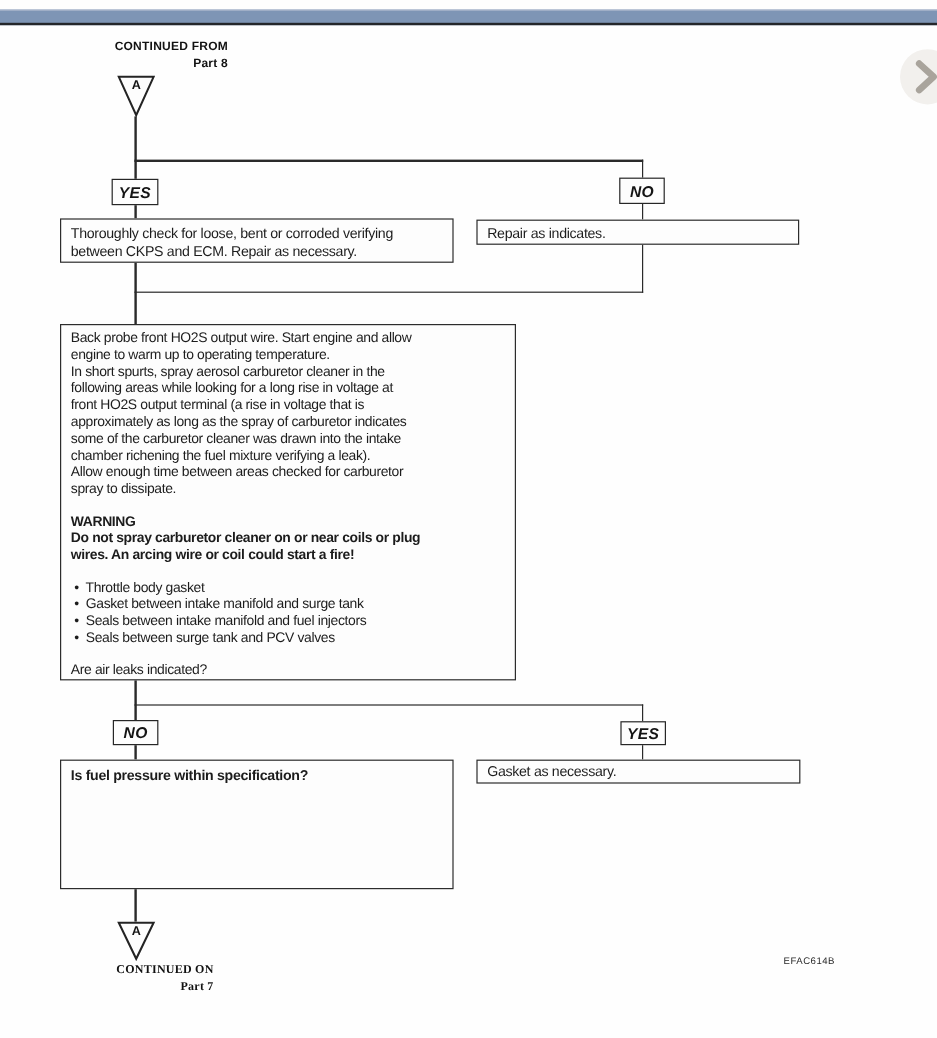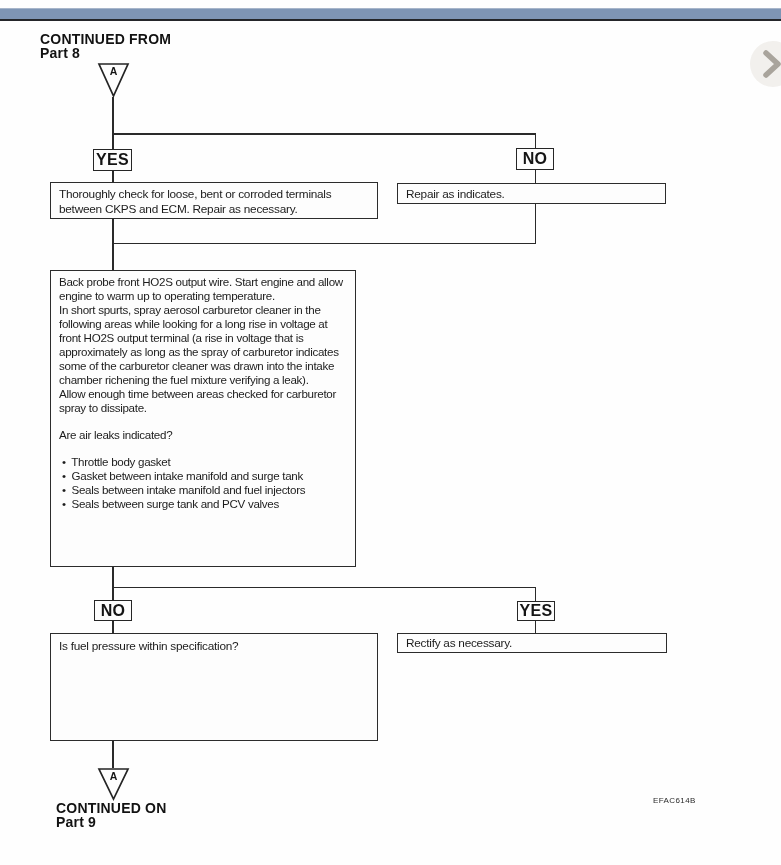--- a/index.html
+++ b/index.html
@@ -16,23 +16,23 @@
   .vline,.hline{position:absolute;background:#2a2a2a;}
   .vline{width:1.5px;}
   .hline{height:1.5px;}
   .box{position:absolute;border:1.5px solid #2c2c2c;background:#fdfdfd;box-sizing:border-box;
        padding:3px 3px 0 8px;}
   .pre{white-space:pre;font-size:11.8px;line-height:14.6px;letter-spacing:-0.25px;color:#1c1c1c;}
   .big-box .pre{font-size:11.6px;line-height:14px;letter-spacing:-0.3px;}
   .gap{margin-top:13px;}
   .bold{font-weight:bold;}
   .label-box{position:absolute;border:1.6px solid #262626;background:#fdfdfd;box-sizing:border-box;
-             font-weight:bold;font-size:16px;color:#141414;letter-spacing:0.3px;
-             display:flex;align-items:center;justify-content:center;}
-  .caption{position:absolute;text-align:left;font-weight:bold;font-size:14px;
+             font-weight:bold;font-size:13px;color:#141414;letter-spacing:0.3px;
+             display:flex;align-items:center;justify-content:center;font-style:italic;}
+  .caption{position:absolute;text-align:right;font-weight:bold;font-size:10px;
            line-height:13.5px;color:#121212;letter-spacing:0.2px;}
   .tri{position:absolute;}
   .tri-letter{position:absolute;top:3px;left:0;width:100%;text-align:center;
               font-weight:bold;font-size:10.5px;color:#141414;}
   #figure-code{position:absolute;left:653px;top:796px;font-size:8px;font-weight:normal;
                letter-spacing:0.4px;color:#2a2a2a;}
 </style>
 </head>
 <body>
 
@@ -68,80 +68,83 @@
       <span>YES</span>
     </div>
     <div class="label-box" style="left:516px;top:148px;width:38px;height:22px;">
       <span>NO</span>
     </div>
 
     <div class="vline" style="left:112px;top:171px;height:11px;"></div>
     <div class="vline" style="left:534.5px;top:170px;height:13px;"></div>
 
     <div class="box" style="left:50px;top:182px;width:328px;height:37px;padding-top:4px;">
-      <div class="pre">Thoroughly check for loose, bent or corroded terminals
+      <div class="pre">Thoroughly check for loose, bent or corroded verifying
 between CKPS and ECM. Repair as necessary.</div>
     </div>
     <div class="box" style="left:397px;top:183px;width:269px;height:21px;padding-top:2.5px;">
       <div class="pre">Repair as indicates.</div>
     </div>
 
     <div class="vline" style="left:534.5px;top:204px;height:40px;"></div>
     <div class="hline" style="left:112px;top:242.5px;width:424px;"></div>
     <div class="vline" style="left:112px;top:219px;height:52px;"></div>
 
-    <div class="box big-box" style="left:50px;top:270px;width:306px;height:297px;padding-top:4px;">
+    <div class="box big-box" style="left:50px;top:270px;width:380px;height:297px;padding-top:4px;">
       <div class="pre">Back probe front HO2S output wire. Start engine and allow
 engine to warm up to operating temperature.
 In short spurts, spray aerosol carburetor cleaner in the
 following areas while looking for a long rise in voltage at
 front HO2S output terminal (a rise in voltage that is
 approximately as long as the spray of carburetor indicates
 some of the carburetor cleaner was drawn into the intake
 chamber richening the fuel mixture verifying a leak).
 Allow enough time between areas checked for carburetor
 spray to dissipate.</div>
-      <div class="pre gap">Are air leaks indicated?</div>
+      <div class="pre bold gap">WARNING
+Do not spray carburetor cleaner on or near coils or plug
+wires. An arcing wire or coil could start a fire!</div>
       <div class="pre gap"> •  Throttle body gasket
  •  Gasket between intake manifold and surge tank
  •  Seals between intake manifold and fuel injectors
  •  Seals between surge tank and PCV valves</div>
+      <div class="pre gap">Are air leaks indicated?</div>
     </div>
 
     <div class="vline" style="left:112px;top:567px;height:33px;"></div>
     <div class="hline" style="left:112px;top:586.5px;width:424px;"></div>
     <div class="vline" style="left:534.5px;top:587px;height:15px;"></div>
 
     <div class="label-box" style="left:94px;top:600px;width:38px;height:21px;">
       <span>NO</span>
     </div>
     <div class="label-box" style="left:517px;top:601px;width:38px;height:20px;">
       <span>YES</span>
     </div>
 
     <div class="vline" style="left:112px;top:621px;height:12px;"></div>
     <div class="vline" style="left:534.5px;top:621px;height:12px;"></div>
 
     <div class="box" style="left:50px;top:633px;width:328px;height:108px;padding-top:5px;">
-      <div class="pre" style="line-height:14.8px;">Is fuel pressure within specification?</div>
+      <div class="pre" style="line-height:14.8px;font-weight:bold;">Is fuel pressure within specification?</div>
     </div>
     <div class="box" style="left:397px;top:633px;width:270px;height:20px;padding-top:2px;">
-      <div class="pre">Rectify as necessary.</div>
+      <div class="pre">Gasket as necessary.</div>
     </div>
 
     <div class="vline" style="left:112px;top:741px;height:27px;"></div>
 
     <div class="tri" style="left:97px;top:767px;width:33px;height:34px;">
       <svg width="33" height="34" viewBox="0 0 33 34">
         <polygon points="2,2 31,2 16.5,32" fill="#fdfdfd" stroke="#242424" stroke-width="1.7"></polygon>
       </svg>
       <span class="tri-letter">A</span>
     </div>
 
-    <div class="caption" style="left:56px;top:802px;width:150px;">
+    <div class="caption" style="left:28px;top:802px;width:150px;font-family:Liberation Serif, serif;">
       <div>CONTINUED ON</div>
-      <div>Part 9</div>
+      <div>Part 7</div>
     </div>
 
     <div id="figure-code">EFAC614B</div>
 
   </div>
 </div>
 
 </body></html>

